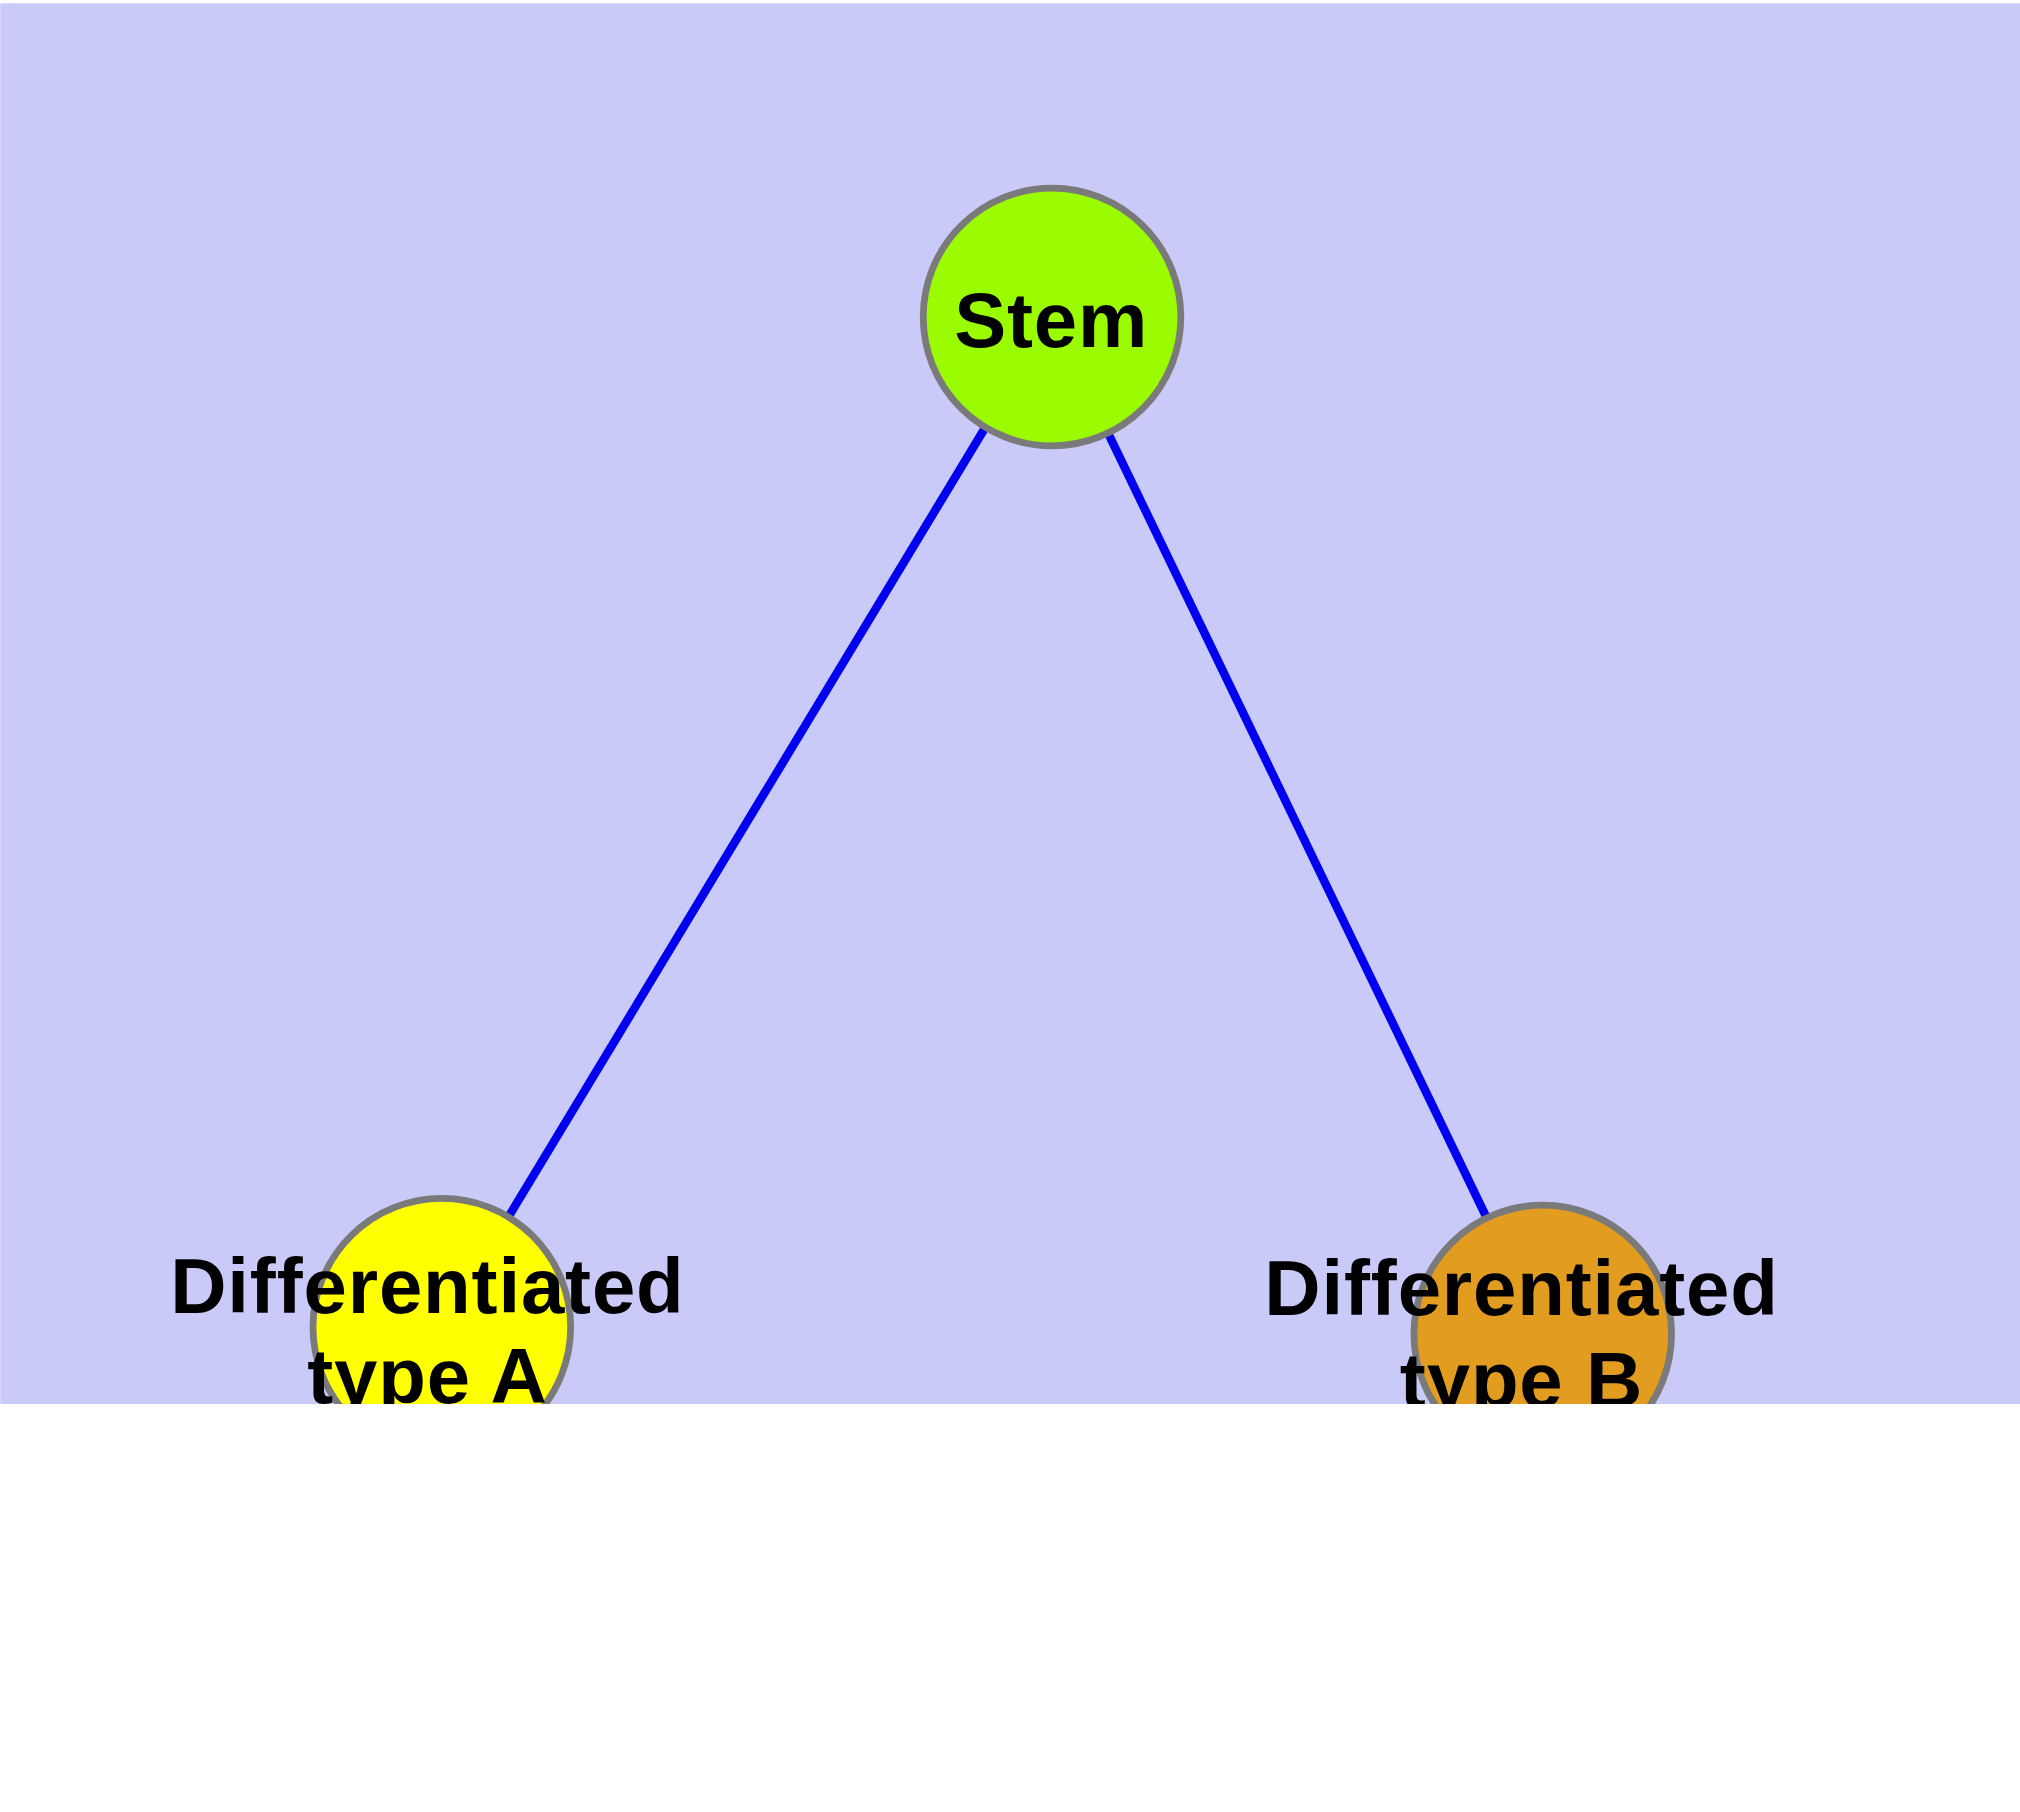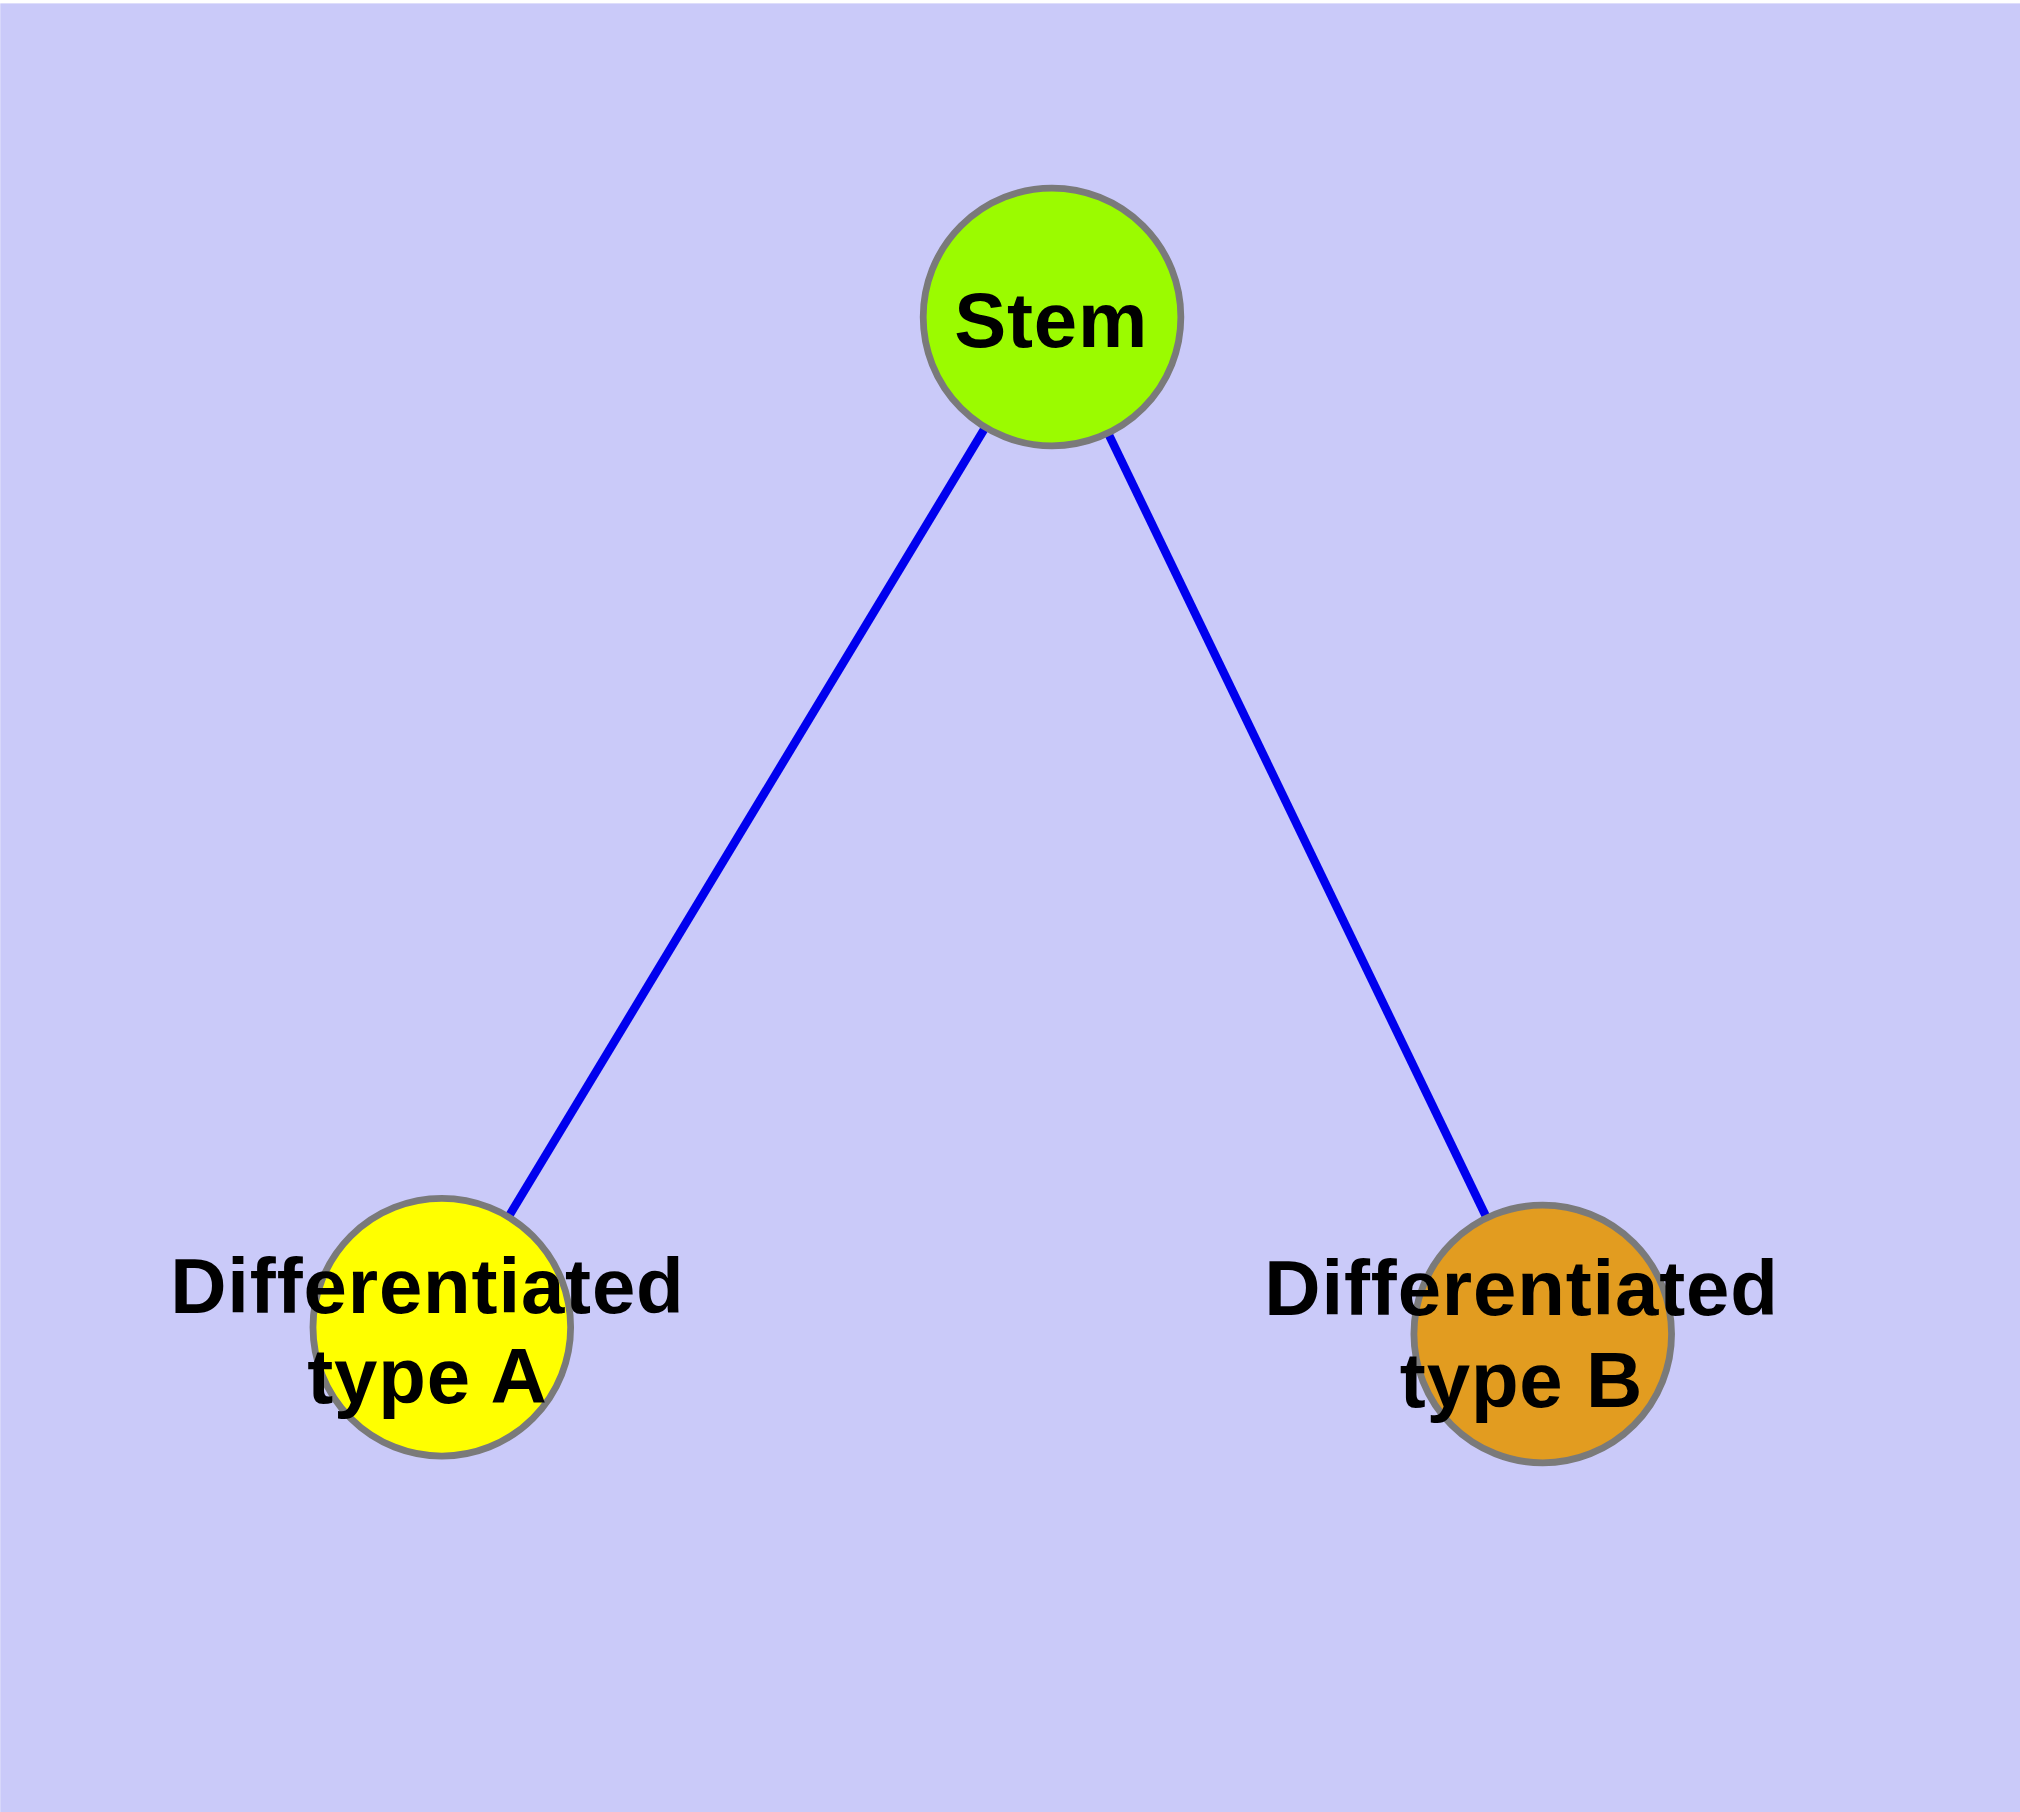--- a/index.html
+++ b/index.html
@@ -3,21 +3,21 @@
 <meta charset="utf-8">
 <style>
   html, body {
     margin: 0;
     padding: 0;
     background: #ffffff;
   }
   .stage {
     position: relative;
     width: 2021px;
-    height: 1812px;
+    height: 1404px;
     background: #ffffff;
     overflow: hidden;
   }
   svg.graph {
     display: block;
     width: 2021px;
     height: 1812px;
   }
   .node-circle {
     stroke-width: 8px;

